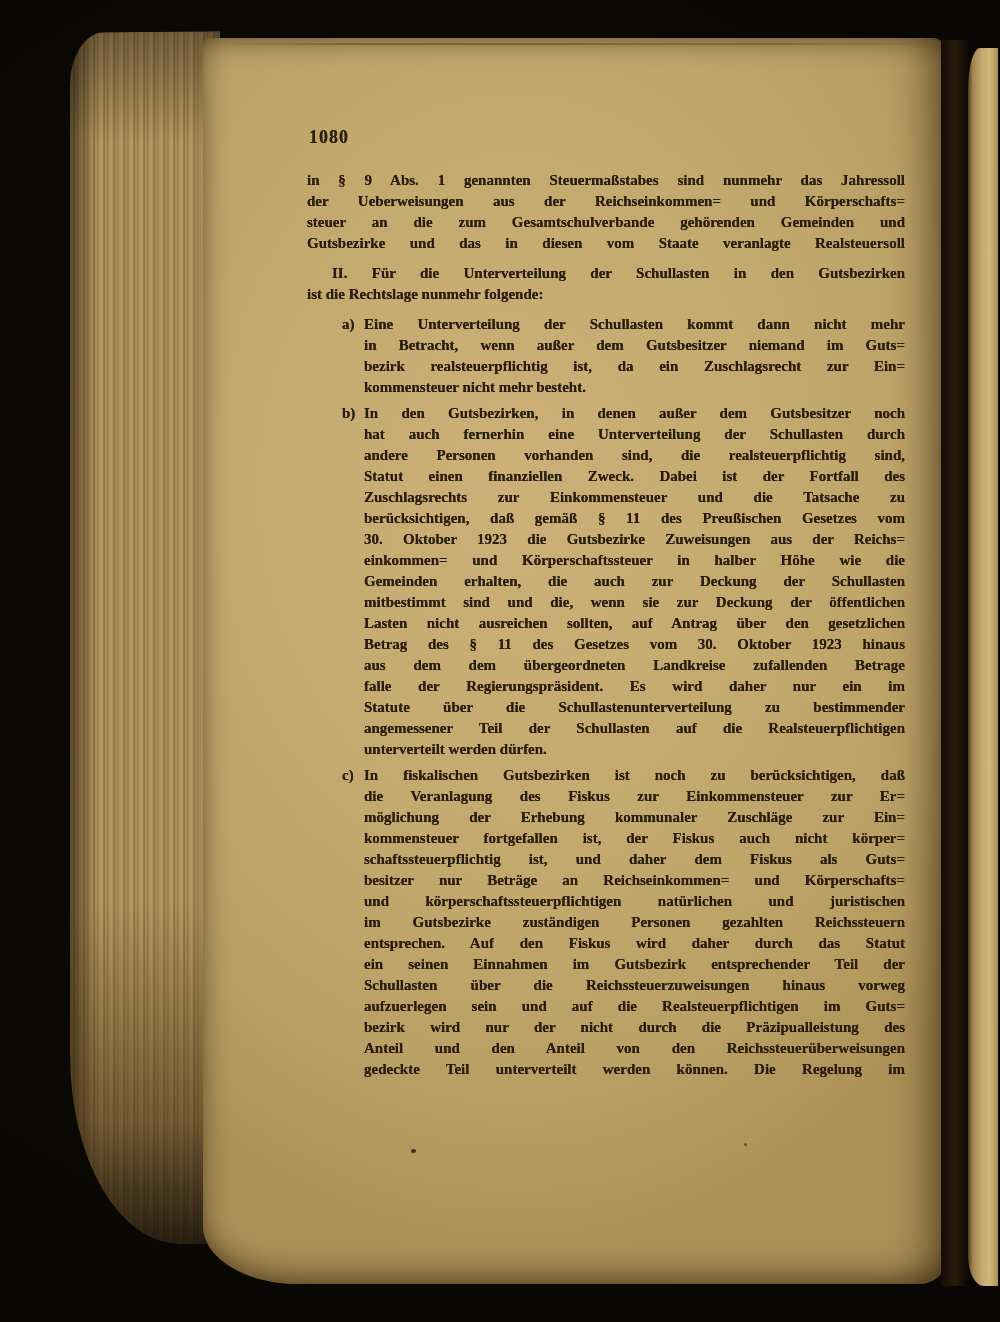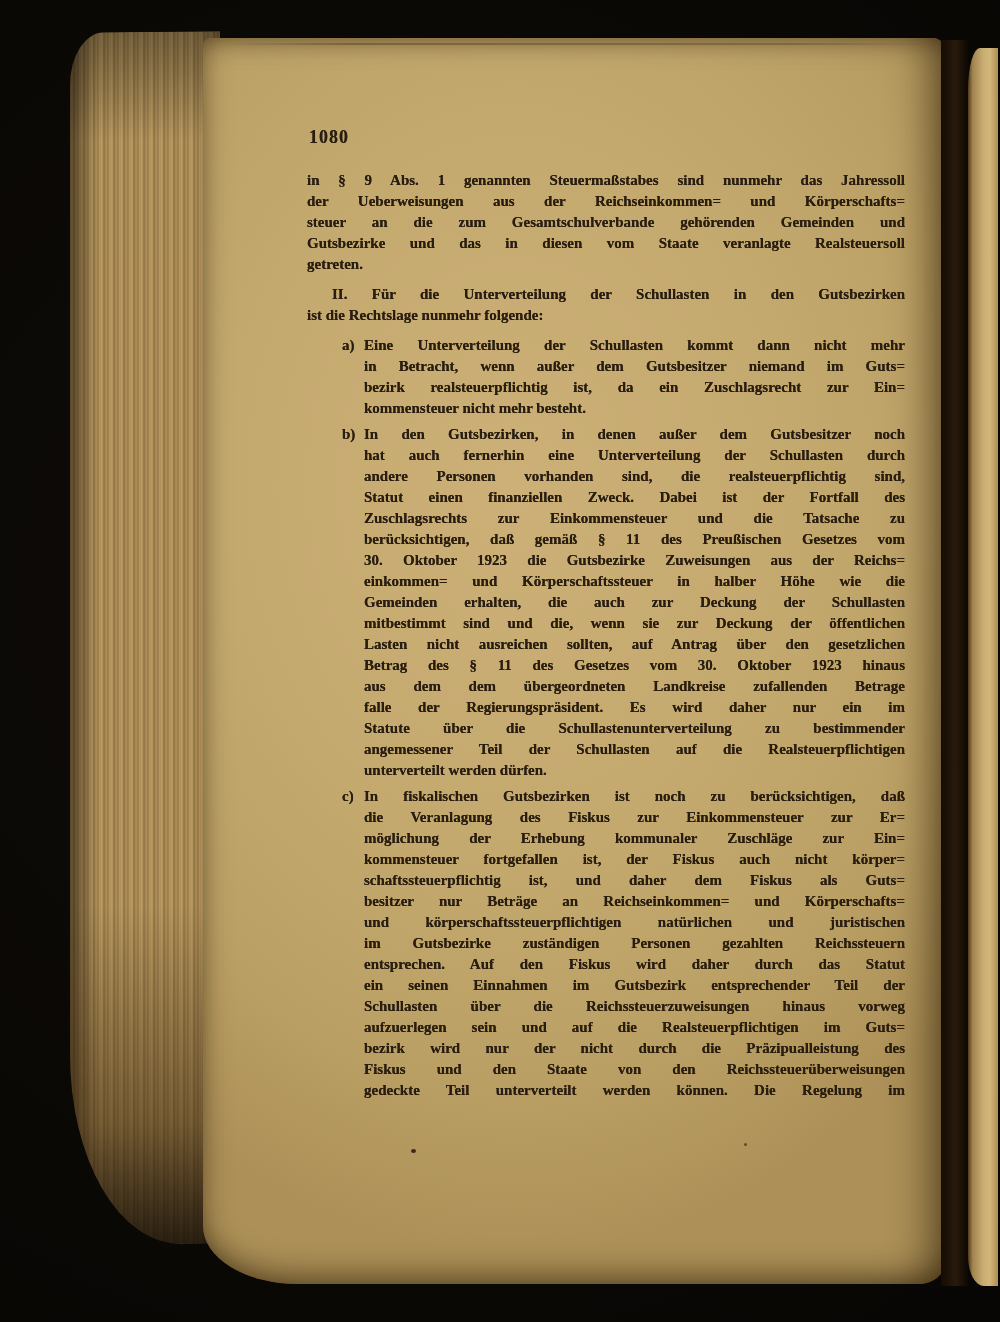--- a/index.html
+++ b/index.html
@@ -74,21 +74,20 @@
   <div class="gutter"></div>
   <div class="facing-page"></div>
   <div class="text-layer">
     <div class="page-number">1080</div>
     <div class="paras">
         <div class="para plain">
           <div class="line">in § 9 Abs. 1 genannten Steuermaßstabes sind nunmehr das Jahressoll</div>
           <div class="line">der Ueberweisungen aus der Reichseinkommen= und Körperschafts=</div>
           <div class="line">steuer an die zum Gesamtschulverbande gehörenden Gemeinden und</div>
           <div class="line">Gutsbezirke und das in diesen vom Staate veranlagte Realsteuersoll</div>
-          <div class="line no-just">getreten.</div>
         </div>
         <div class="para plain">
           <div class="line indent">II. Für die Unterverteilung der Schullasten in den Gutsbezirken</div>
           <div class="line no-just">ist die Rechtslage nunmehr folgende:</div>
         </div>
         <div class="para list">
           <span class="marker">a)</span>
           <div class="line">Eine Unterverteilung der Schullasten kommt dann nicht mehr</div>
           <div class="line">in Betracht, wenn außer dem Gutsbesitzer niemand im Guts=</div>
           <div class="line">bezirk realsteuerpflichtig ist, da ein Zuschlagsrecht zur Ein=</div>
@@ -122,20 +121,20 @@
           <div class="line">kommensteuer fortgefallen ist, der Fiskus auch nicht körper=</div>
           <div class="line">schaftssteuerpflichtig ist, und daher dem Fiskus als Guts=</div>
           <div class="line">besitzer nur Beträge an Reichseinkommen= und Körperschafts=</div>
           <div class="line">und körperschaftssteuerpflichtigen natürlichen und juristischen</div>
           <div class="line">im Gutsbezirke zuständigen Personen gezahlten Reichssteuern</div>
           <div class="line">entsprechen. Auf den Fiskus wird daher durch das Statut</div>
           <div class="line">ein seinen Einnahmen im Gutsbezirk entsprechender Teil der</div>
           <div class="line">Schullasten über die Reichssteuerzuweisungen hinaus vorweg</div>
           <div class="line">aufzuerlegen sein und auf die Realsteuerpflichtigen im Guts=</div>
           <div class="line">bezirk wird nur der nicht durch die Präzipualleistung des</div>
-          <div class="line">Fiskus und den Staate von den Reichssteuerüberweisungen</div>
+          <div class="line">Anteil und den Anteil von den Reichssteuerüberweisungen</div>
           <div class="line">gedeckte Teil unterverteilt werden können. Die Regelung im</div>
         </div>
       </div>
   </div>
   <div class="speck s1"></div>
   <div class="speck s2"></div>
 </div>
 
 </body></html>

